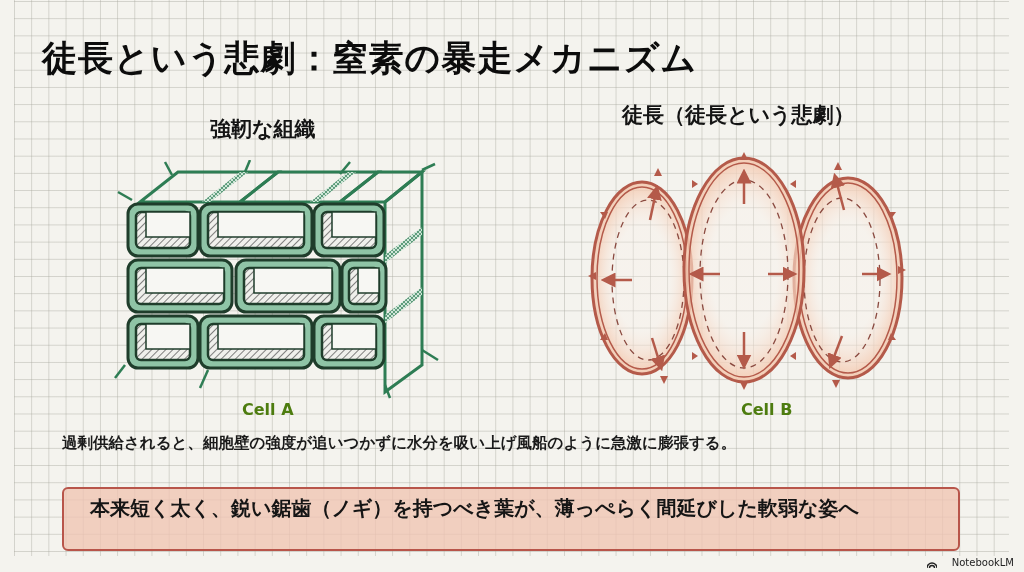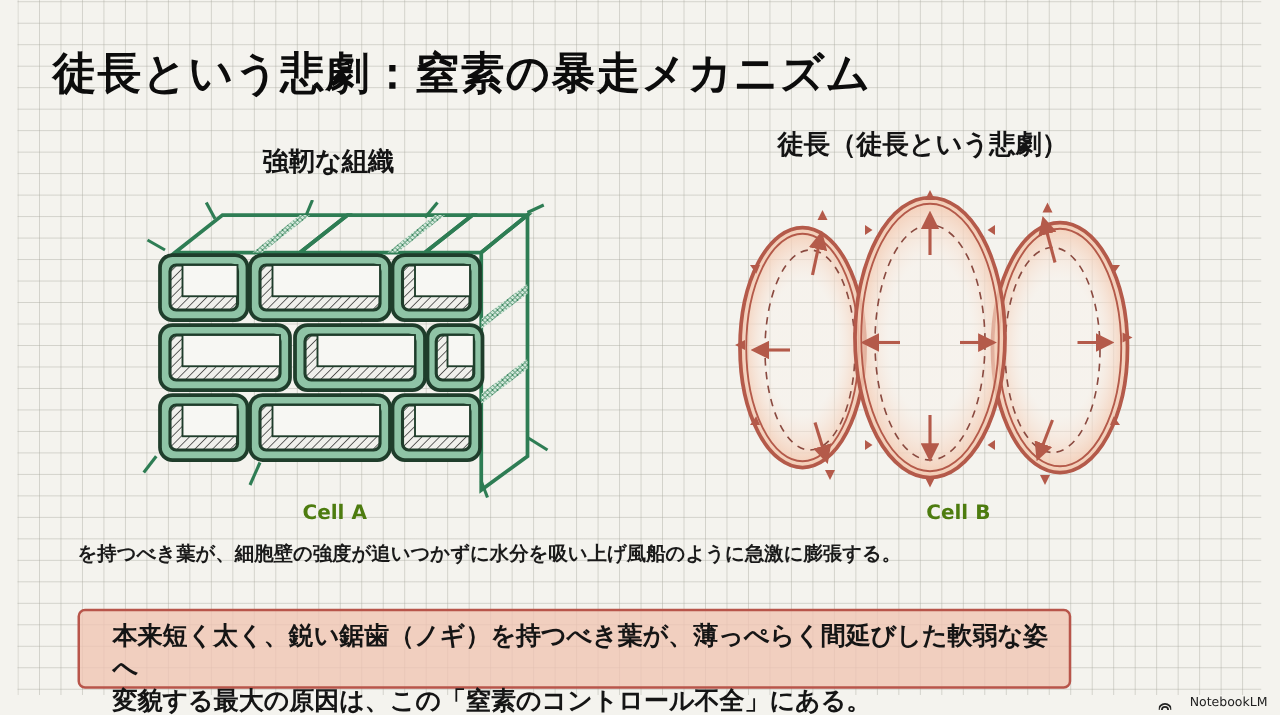--- a/index.html
+++ b/index.html
@@ -37,21 +37,21 @@
     white-space: nowrap;
     text-align: right;
   }
   .cl-a { left: 242px; top: 400px; }
   .cl-b { left: 717px; top: 400px; margin-left: 24px; }
   .body-text {
     position: absolute; left: 62px; top: 432px; width: 900px;
     font-size: 15.5px; font-weight: bold; line-height: 22px; color: #1a1a1a;
   }
   .callout {
-    position: absolute; left: 62px; top: 487px; width: 795px; height: 64px;
+    position: absolute; left: 62px; top: 487px; width: 898px; height: 64px;
     background: rgba(240,196,178,0.78);
     border: 2.5px solid #b8554a; border-radius: 6px;
     box-sizing: border-box;
     padding: 6px 0 0 26px;
     font-size: 20px; font-weight: bold; line-height: 26px; color: #151515;
   }
   .brand {
     position: absolute; right: 10px; bottom: 4px;
     font-size: 10px; color: #222; display: flex; align-items: flex-end; gap: 15px;
   }
@@ -216,26 +216,25 @@
       <path d="M112 220 l6 -4 l-6 -4z"></path>
         <path d="M216 220 l-6 -4 l6 -4z"></path>
     </g>
   </svg>
 </div>
 
 <div class="cell-label cl-a">Cell A</div>
 <div class="cell-label cl-b">Cell B</div>
 
 <div class="body-text">
-  <div>を持つべき葉が、細胞壁の強度が追いつかずに水分を吸い上げ風船のように急激に膨張する。</div>
+  <div>過剰供給されると、細胞壁の強度が追いつかずに水分を吸い上げ風船のように急激に膨張する。</div>
 </div>
 
 <div class="callout">
   <div>本来短く太く、鋭い鋸歯（ノギ）を持つべき葉が、薄っぺらく間延びした軟弱な姿へ</div>
-  <div>変貌する最大の原因は、この「窒素のコントロール不全」にある。</div>
 </div>
 
 <div class="brand">
   <svg viewBox="0 0 10 8">
     <path d="M0 8 A5 5 0 0 1 10 8" fill="none" stroke="#222" stroke-width="1.4"></path>
     <path d="M2.5 8 A2.5 2.5 0 0 1 7.5 8" fill="none" stroke="#222" stroke-width="1.4"></path>
   </svg>
   <span>NotebookLM</span>
 </div>
 

